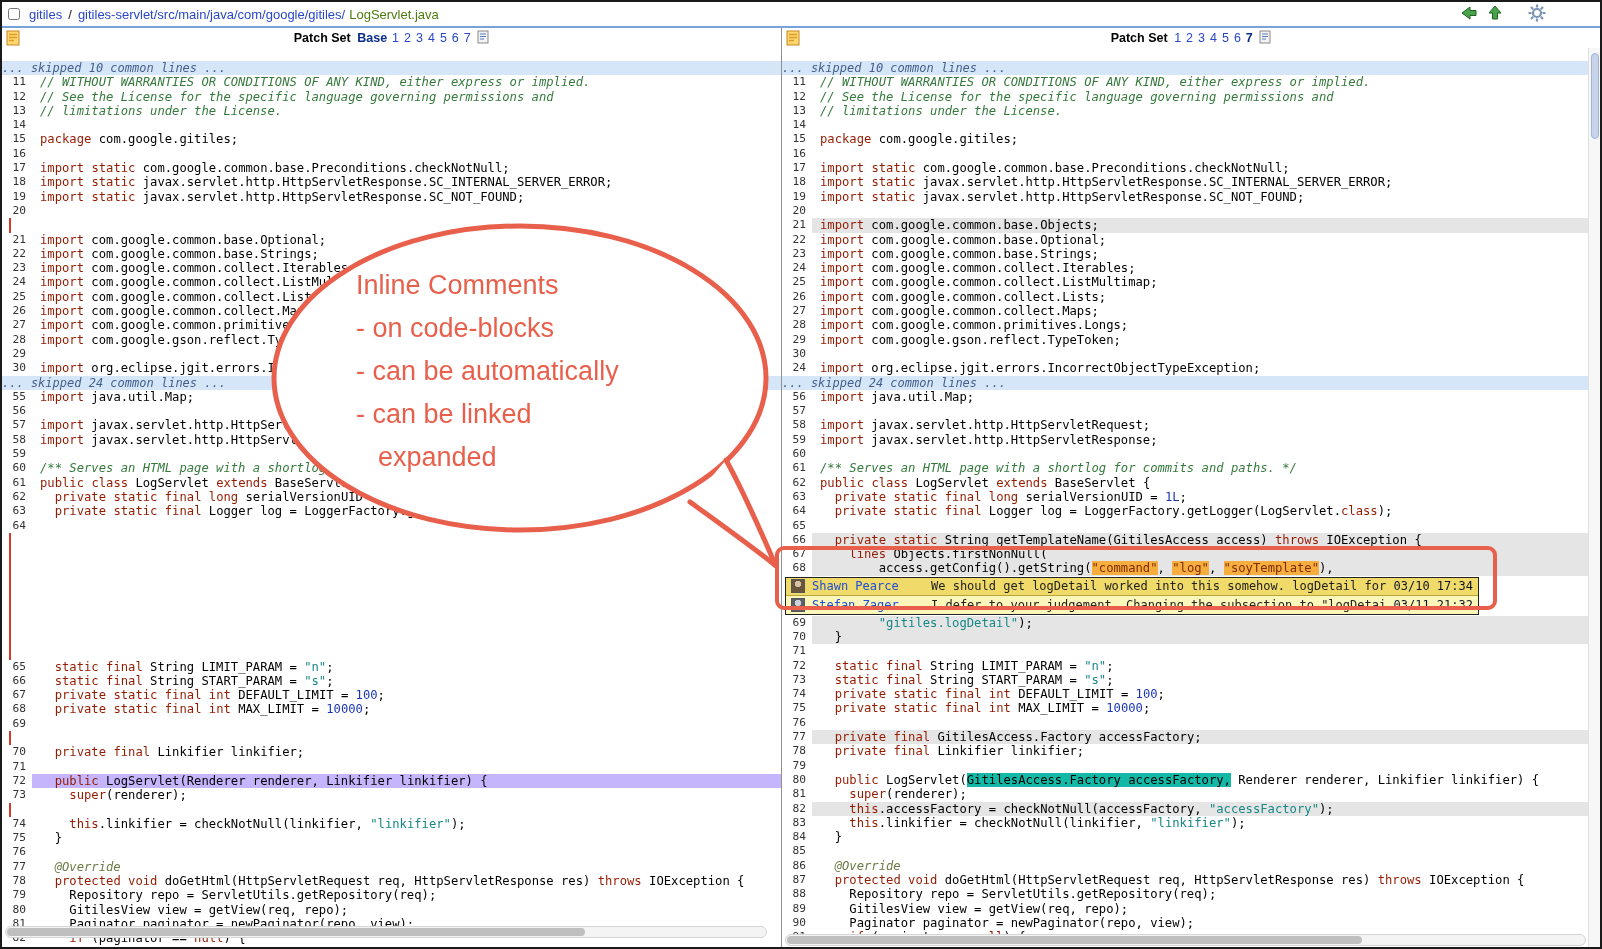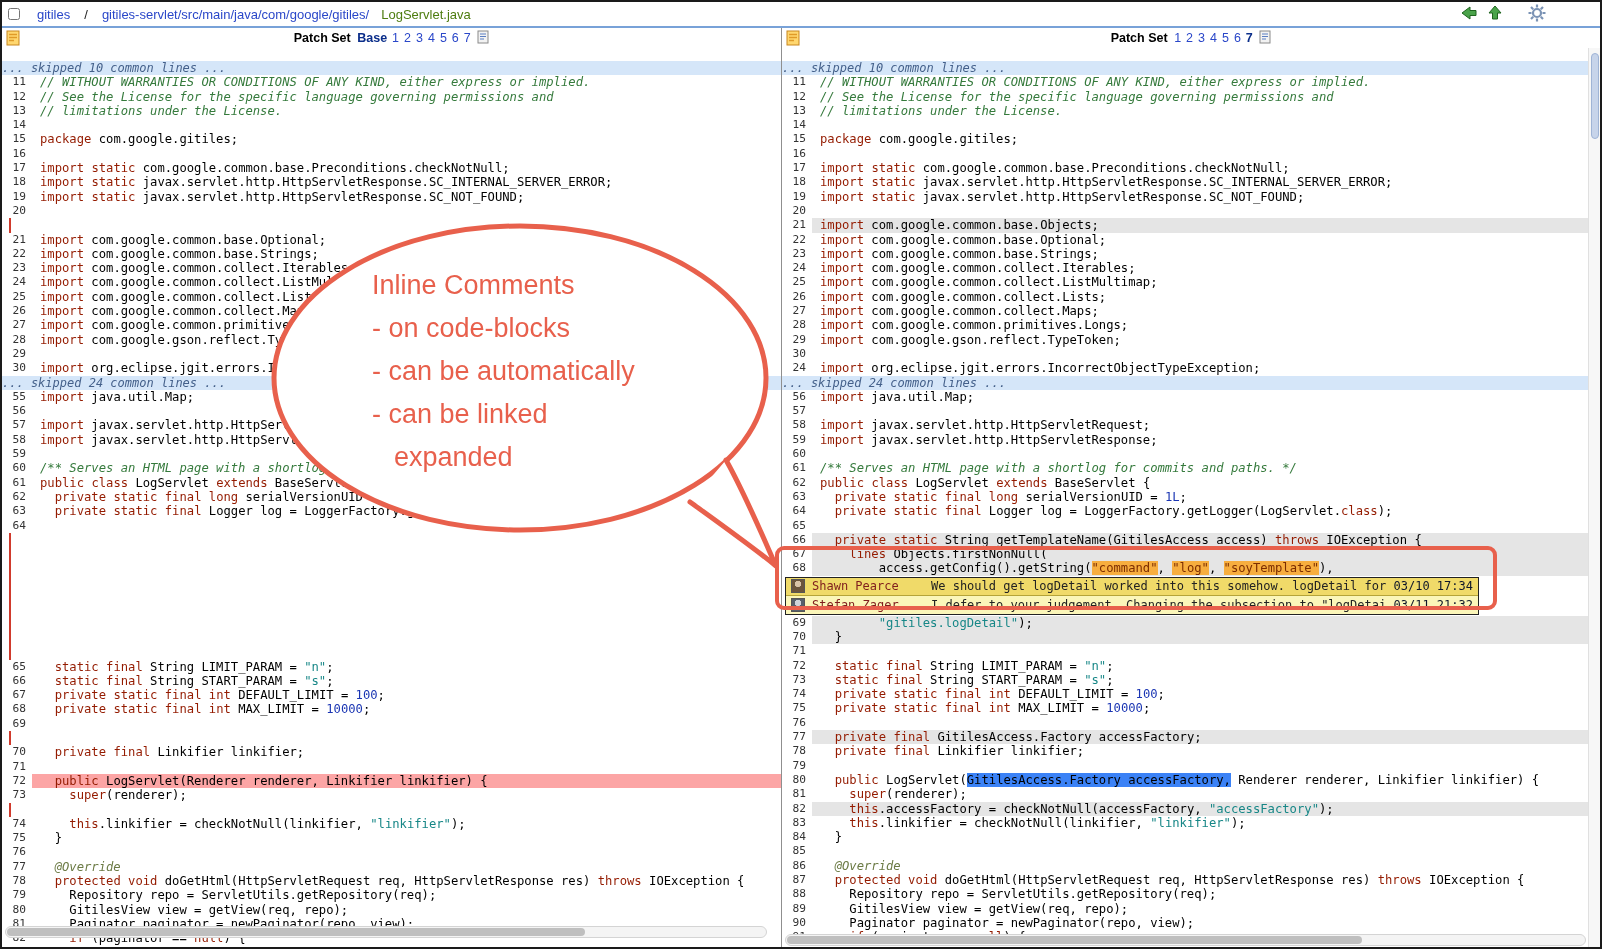--- a/index.html
+++ b/index.html
@@ -1,21 +1,21 @@
 <!DOCTYPE html>
 <html><head>
 <meta charset="utf-8">
 <style>
   *{box-sizing:border-box}
   html,body{margin:0;padding:0;background:#ffffff}
   body{font-family:"Liberation Sans",sans-serif}
   .frame{position:relative;width:1602px;height:949px;background:#fff;border:2px solid #1a1a1a;overflow:hidden}
 
   
-  .topbar{height:26px;display:flex;align-items:center;padding:0 8px 0 6px;gap:12px;
+  .topbar{height:26px;display:flex;align-items:center;padding:0 8px 0 6px;gap:4px;
           border-bottom:2px solid #78a2d8;font-size:13px;background:#fff}
   .bc-check{width:12px;height:12px;margin:0 5px 0 0}
   .bc-link{color:#2a47c9;text-decoration:none;cursor:pointer}
   .bc-sep{color:#222;margin:0 2px}
   .bc-file{font-weight:normal;color:#4d7c0f}
   .topbar-icons{margin-left:auto;display:flex;align-items:center;gap:9px;padding-right:46px}
   .gear-wrap{margin-left:16px}
 
   
   .panes{display:flex;height:919px}
@@ -31,51 +31,51 @@
 
   
   .code-area{position:relative}
   .row{display:flex;height:14.3px;line-height:14.3px;position:relative;
        font-family:"DejaVu Sans Mono",monospace;font-size:12.2px;color:#000}
   .row .ln{flex:0 0 30px;text-align:right;padding-right:6px;font-size:11.2px;color:#333;cursor:pointer}
   .row .code{flex:1;white-space:pre;overflow:hidden;padding-left:8px}
   .row.skip{display:block;background:#d5e6f9;color:#44608a;font-style:italic;
             font-size:12px;cursor:pointer}
   .row.ins .code{background:#e5e5e5}
-  .row.edit .code{background:#fca5a5}
+  .row.edit .code{background:#c4b5fd}
   .pane.left .row.fill::before,.pane.left .row.spacer::before{
       content:"";position:absolute;left:7px;top:0;bottom:0;width:2px;background:#d03a2c}
   .row.boxrow{height:auto}
 
   
   .kw{color:#941b00}
   .str{color:#178787}
   .com{color:#357a3c;font-style:italic}
   .ann{color:#6b7a44;font-style:italic}
   .num{color:#1a35b3}
-  .seg-ins{background:#3b82f6}
+  .seg-ins{background:#14b8a6}
   .str.strhl{background:#f7ae3f;color:#7c2d00}
 
   
   .comment-widget{width:694px;margin:1px 0 1px 3px;border:1px solid #222;background:#fff;cursor:pointer}
   .comment-row{display:flex;align-items:center;height:18px;padding:0 5px;gap:7px;font-size:12px}
   .comment-row.r0{background:#f0da69;border-bottom:1px solid #b5a439}
   .comment-row.r1{background:#fbf6b9}
   .avatar{flex:0 0 14px;height:14px;border:1px solid #555}
   .avatar.a0{background:radial-gradient(circle at 50% 32%,#d8c2a8 0 30%,#6b543c 31% 100%)}
   .avatar.a1{background:radial-gradient(circle at 50% 32%,#cfd4da 0 30%,#57606b 31% 100%)}
-  .c-author{flex:0 0 112px;color:#7f1d1d;white-space:nowrap;overflow:hidden}
+  .c-author{flex:0 0 112px;color:#1d4ed8;white-space:nowrap;overflow:hidden}
   .c-text{flex:1;white-space:nowrap;overflow:hidden;color:#222}
   .c-time{flex:0 0 80px;text-align:right;color:#0f172a}
 
   
   #annot-rect{position:absolute;border:4px solid #e8604c;border-radius:9px;pointer-events:none;z-index:40}
   .bubble{position:absolute;left:266px;top:218px;width:525px;height:352px;z-index:50;pointer-events:none}
   .bubble svg{position:absolute;left:0;top:0}
-  .bubble-text{position:absolute;left:104px;top:44px;font-size:27px;line-height:43px;color:#e8604c;white-space:nowrap}
+  .bubble-text{position:absolute;left:88px;top:44px;font-size:27px;line-height:43px;color:#e8604c;white-space:nowrap}
   .bubble-text .indent{padding-left:22px}
 
   
   .hscroll{position:absolute;left:3px;right:14px;height:12px;background:#f4f4f4;
            border:1px solid #d4d4d4;border-radius:7px;z-index:30}
   .hscroll .thumb{position:absolute;left:1px;top:1px;height:8px;background:#bfbfbf;border-radius:5px}
   .pane.left .hscroll{bottom:9px}
   .pane.right .hscroll{bottom:1px}
   .vscroll{position:absolute;right:0;top:46px;bottom:0;width:12px;background:#f7f7f7;
            border-left:1px solid #e0e0e0;z-index:30}

